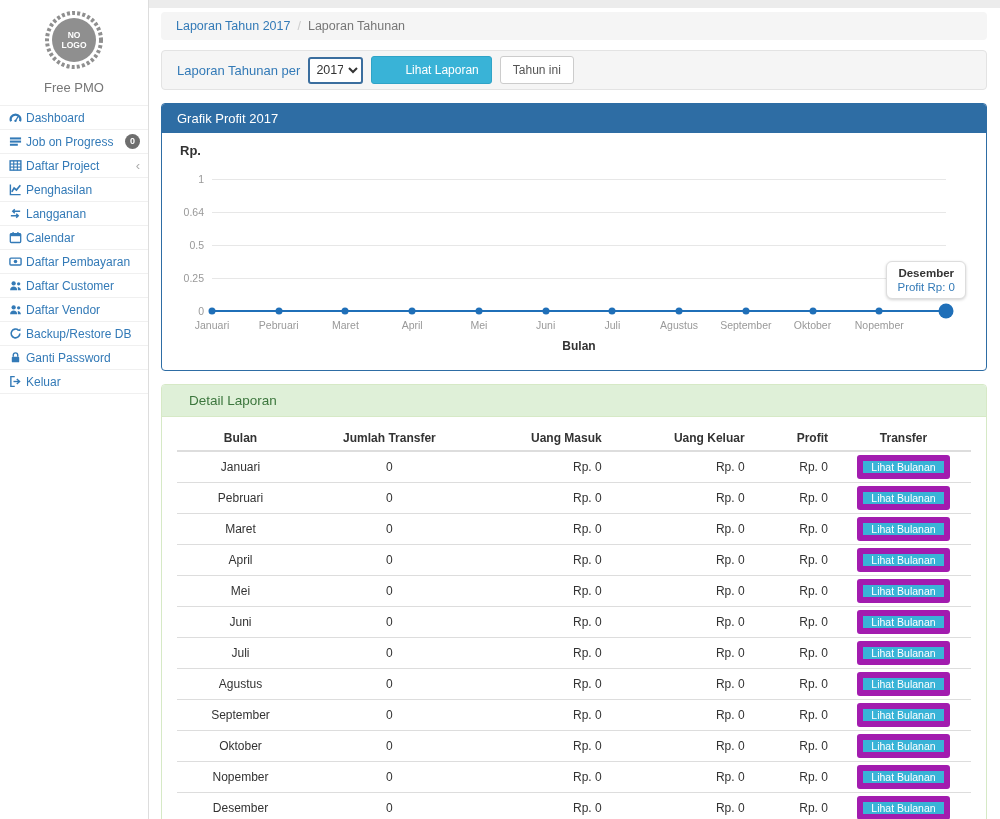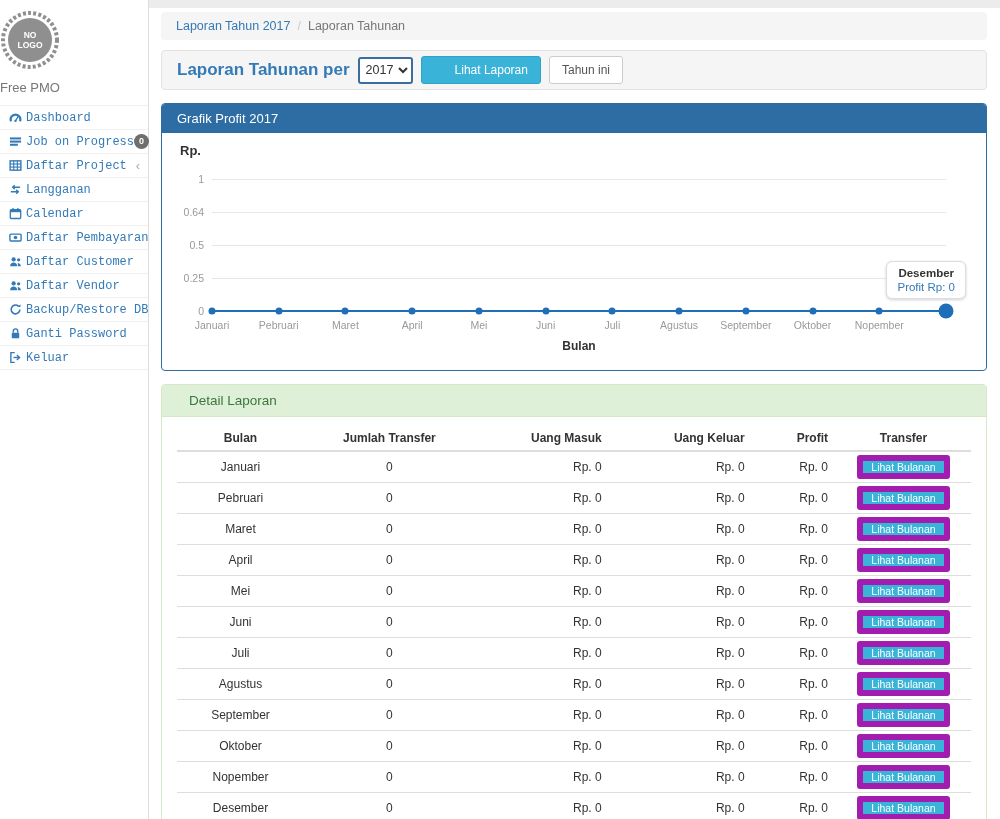--- a/index.html
+++ b/index.html
@@ -3,47 +3,47 @@
 <meta charset="utf-8">
 <style>
   * { box-sizing: border-box; margin: 0; padding: 0; }
   html,body { background:#fff; font-family:"Liberation Sans","DejaVu Sans",sans-serif; color:#333; }
   body { width:1000px; }
 
   .app { display:flex; min-height:785px; }
 
   
   .sidebar { width:149px; flex:0 0 149px; background:#fff; border-right:1px solid #ddd; }
-  .logo-wrap { text-align:left; padding:10px 0 10px; }
+  .logo-wrap { text-align:center; padding:10px 0 10px; }
   .app-name { color:#777; font-size:13px; margin-top:6px; }
   .menu { border-top:1px solid #f0f0f0; display:block; }
   .side-item { display:flex; align-items:center; height:24px; padding:0 8px 0 9px;
                color:var(--primary,#337ab7); font-size:12px; text-decoration:none;
                border-bottom:1px solid #f0f0f0; cursor:pointer; }
   .s-icon { width:17px; flex:0 0 17px; display:inline-flex; align-items:center; color:var(--primary,#337ab7); }
   .s-icon svg { display:block; }
-  .s-label { white-space:nowrap;font-family:Liberation Mono, monospace; }
+  .s-label { white-space:nowrap; }
   .badge { margin-left:auto; background:#6e6e6e; color:#fff; font-size:9px; font-weight:bold;
            min-width:15px; height:15px; line-height:15px; text-align:center; border-radius:8px; padding:0 4px; }
   .chev { margin-left:auto; color:#aaa; font-size:13px; line-height:1; }
 
   
   .content { flex:1 1 auto; min-width:0; }
   .topstrip { height:8px; background:#ececec; margin-bottom:4px; }
   .block { margin:0 13px 0 12px; }
 
   .breadcrumb { display:flex; align-items:center; gap:7px; background:#f5f5f5; border-radius:4px;
                 padding:6px 15px; font-size:12.5px; height:28px; margin-bottom:10px; }
   .bc-link { color:var(--primary,#337ab7); text-decoration:none; cursor:pointer; }
   .bc-sep { color:#ccc; }
   .bc-cur { color:#777; }
 
   .well { background:#f5f5f5; border:1px solid #e3e3e3; border-radius:4px; height:40px;
           display:flex; align-items:center; gap:8px; padding:0 15px; margin-bottom:13px; }
-  .well-label { color:var(--primary,#337ab7); font-weight:bold; font-size:17px; }
+  .well-label { color:var(--primary,#337ab7); font-weight:normal; font-size:13px; }
   .year-select { height:27px; width:55px; border:2px solid #3b6e9e; border-radius:3px; background:#fff;
                  font-size:12.5px; color:#333; padding:0 2px; }
   .btn { border-radius:3px; font-size:12px; padding:5px 12px; cursor:pointer; line-height:1.4; }
   .btn-info { background:var(--info-button,#39b3d7); border:1px solid #2fa3c7; color:#fff;padding-left:33px; }
   .btn-default { background:#fff; border:1px solid #ccc; color:#555; }
 
   
   .panel { border-radius:4px; margin-bottom:13px; background:#fff; }
   .panel-primary { border:1px solid var(--panel-header,#2e6da4); }
   .panel-success { border:1px solid var(--success-border,#d6e9c6); }
@@ -133,20 +133,29 @@
             <svg width="13" height="13" viewBox="0 0 14 14">
               <rect x="1.2" y="2" width="11.6" height="10" fill="none" stroke="currentColor" stroke-width="1.5"></rect>
               <line x1="1.2" y1="5.4" x2="12.8" y2="5.4" stroke="currentColor" stroke-width="1.2"></line>
               <line x1="1.2" y1="8.7" x2="12.8" y2="8.7" stroke="currentColor" stroke-width="1.2"></line>
               <line x1="5.1" y1="2" x2="5.1" y2="12" stroke="currentColor" stroke-width="1.2"></line>
               <line x1="9" y1="2" x2="9" y2="12" stroke="currentColor" stroke-width="1.2"></line>
             </svg>
           </span>
           <span class="s-label">Daftar Project</span>
           <span class="chev">‹</span>
+        </a>
+        <a class="side-item">
+          <span class="s-icon">
+            <svg width="13" height="13" viewBox="0 0 14 14">
+              <path d="M1.5 1.5v11h11" fill="none" stroke="currentColor" stroke-width="1.5"></path>
+              <polyline points="3,9.5 5.5,5.5 8,7.5 12.2,2.5" fill="none" stroke="currentColor" stroke-width="1.8"></polyline>
+            </svg>
+          </span>
+          <span class="s-label">Penghasilan</span>
         </a>
         <a class="side-item">
           <span class="s-icon">
             <svg width="13" height="13" viewBox="0 0 14 14">
               <path d="M12 4.6H4.2M6.2 2.4L4 4.6l2.2 2.2" fill="none" stroke="currentColor" stroke-width="1.5"></path>
               <path d="M2 9.4h7.8M7.8 7.2L10 9.4l-2.2 2.2" fill="none" stroke="currentColor" stroke-width="1.5"></path>
             </svg>
           </span>
           <span class="s-label">Langganan</span>
         </a>

